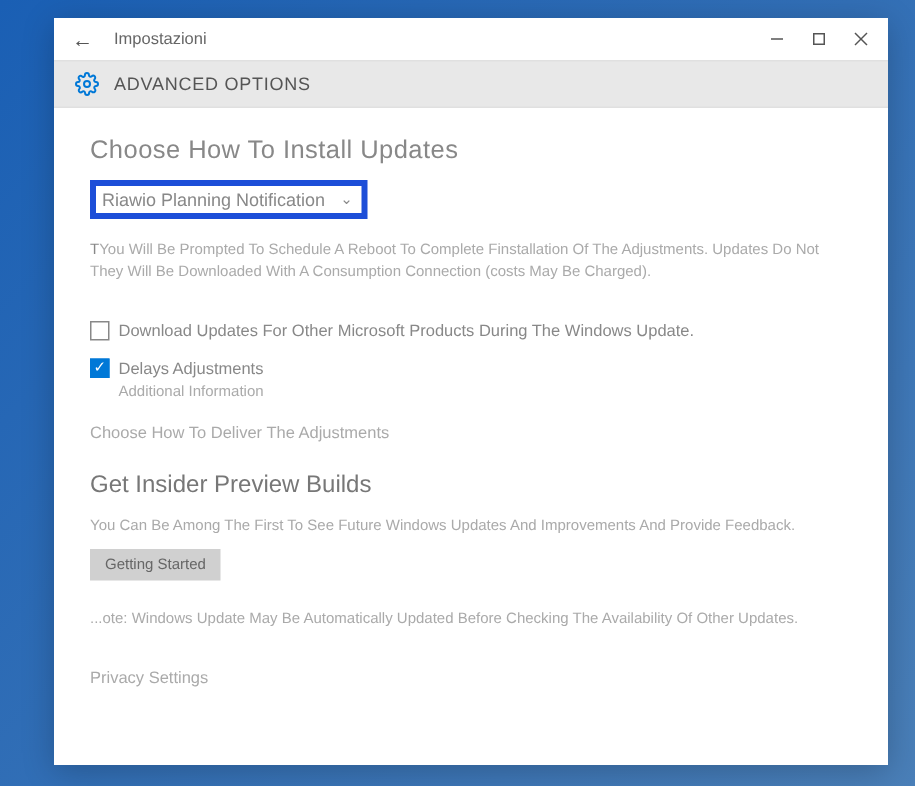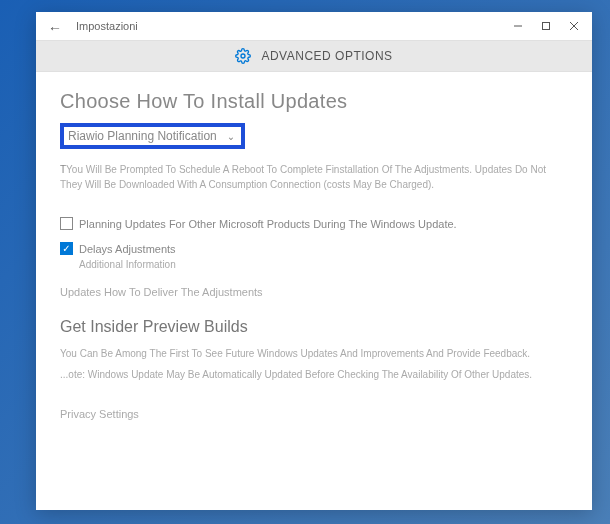--- a/index.html
+++ b/index.html
@@ -4,26 +4,26 @@
   <style>
     * { margin: 0; padding: 0; box-sizing: border-box; }
     body { width: 610px; height: 524px; background: linear-gradient(135deg, #1a5fb4 0%, #4a7fb8 100%); font-family: "Segoe UI", Tahoma, sans-serif; font-size: 11px; overflow: hidden; }
     .window { position: absolute; left: 36px; top: 12px; width: 556px; height: 498px; background: #ffffff; box-shadow: 0 4px 20px rgba(0,0,0,0.22); }
     .titlebar { height: 28px; display: flex; align-items: center; padding: 0 4px 0 12px; font-size: 11px; color: #555; }
     .back-arrow { font-size: 14px; color: #555; margin-right: 14px; cursor: pointer; }
     .title-text { flex: 1; color: #666; }
     .win-controls { display: flex; gap: 0; }
     .win-btn { width: 28px; height: 22px; display: flex; align-items: center; justify-content: center; font-size: 11px; color: #555; cursor: pointer; }
     .win-btn svg { width: 10px; height: 10px; }
-    .header-band { height: 32px; background: #e8e8e8; display: flex; align-items: center; padding: 0 14px; border-top: 1px solid #e0e0e0; border-bottom: 1px solid #e0e0e0; justify-content: center; }
+    .header-band { height: 32px; background: #e8e8e8; display: flex; align-items: center; padding: 0 14px; border-top: 1px solid #e0e0e0; border-bottom: 1px solid #e0e0e0; }
     .gear { color: #0078d7; margin-right: 10px; }
     .gear svg { display: block; }
     .header-title { color: #555; font-size: 12px; letter-spacing: 0.5px; text-transform: uppercase; }
     .content { padding: 18px 24px 10px 24px; color: #999; }
-    .section-h { color: #888; font-size: 20px; font-weight: 400; margin-bottom: 10px; letter-spacing: 0.3px; }
+    .section-h { color: #888; font-size: 17px; font-weight: 400; margin-bottom: 10px; letter-spacing: 0.3px; }
     .select-wrap { display: inline-flex; align-items: center; border: 4px solid #1d4ed8; padding: 2px 6px 2px 4px; margin-bottom: 14px; cursor: pointer; }
     .select-text { color: #888; font-size: 12px; margin-right: 10px; }
     .chevron { color: #888; font-size: 10px; }
     .para { color: #aaa; font-size: 10px; line-height: 1.45; margin-bottom: 25px; }
     .para .lead { color: #888; }
     .check-row { display: flex; align-items: center; margin-bottom: 12px; }
     .checkbox { width: 13px; height: 13px; border: 1px solid #888; margin-right: 6px; display: inline-flex; align-items: center; justify-content: center; flex-shrink: 0; }
     .checkbox.checked { background: #0078d7; border-color: #0078d7; }
     .checkmark { color: #fff; font-size: 10px; line-height: 1; }
     .check-label { color: #888; font-size: 11px; }
@@ -81,34 +81,35 @@
       <span class="select-text">Riawio Planning Notification</span>
       <span class="chevron">⌄</span>
     </div>
 
     <div class="para">
       <span class="lead">T</span><span>You Will Be Prompted To Schedule A Reboot To Complete Finstallation Of The Adjustments. Updates Do Not They Will Be Downloaded With A Consumption Connection (costs May Be Charged).</span>
     </div>
 
     <div class="check-row">
       <span class="checkbox"></span>
-      <span class="check-label">Planning Updates For Other Microsoft Products During The Windows Update.</span>
+      <span class="check-label">Download Updates For Other Microsoft Products During The Windows Update.</span>
     </div>
 
     <div class="check-row">
       <span class="checkbox checked">
           <span class="checkmark">✓</span>
         </span>
       <span class="check-label">Delays Adjustments</span>
     </div>
     <div class="sub-link">Additional Information</div>
 
-    <div class="link-line">Updates How To Deliver The Adjustments</div>
+    <div class="link-line">Choose How To Deliver The Adjustments</div>
 
     <div class="section-h2">Get Insider Preview Builds</div>
     <div class="insider-text">You Can Be Among The First To See Future Windows Updates And Improvements And Provide Feedback.</div>
+    <button class="gs-btn">Getting Started</button>
 
     <div class="note">...ote: Windows Update May Be Automatically Updated Before Checking The Availability Of Other Updates.</div>
     <div class="privacy">Privacy Settings</div>
 
   </div>
 
 </div>
 
 </body></html>

